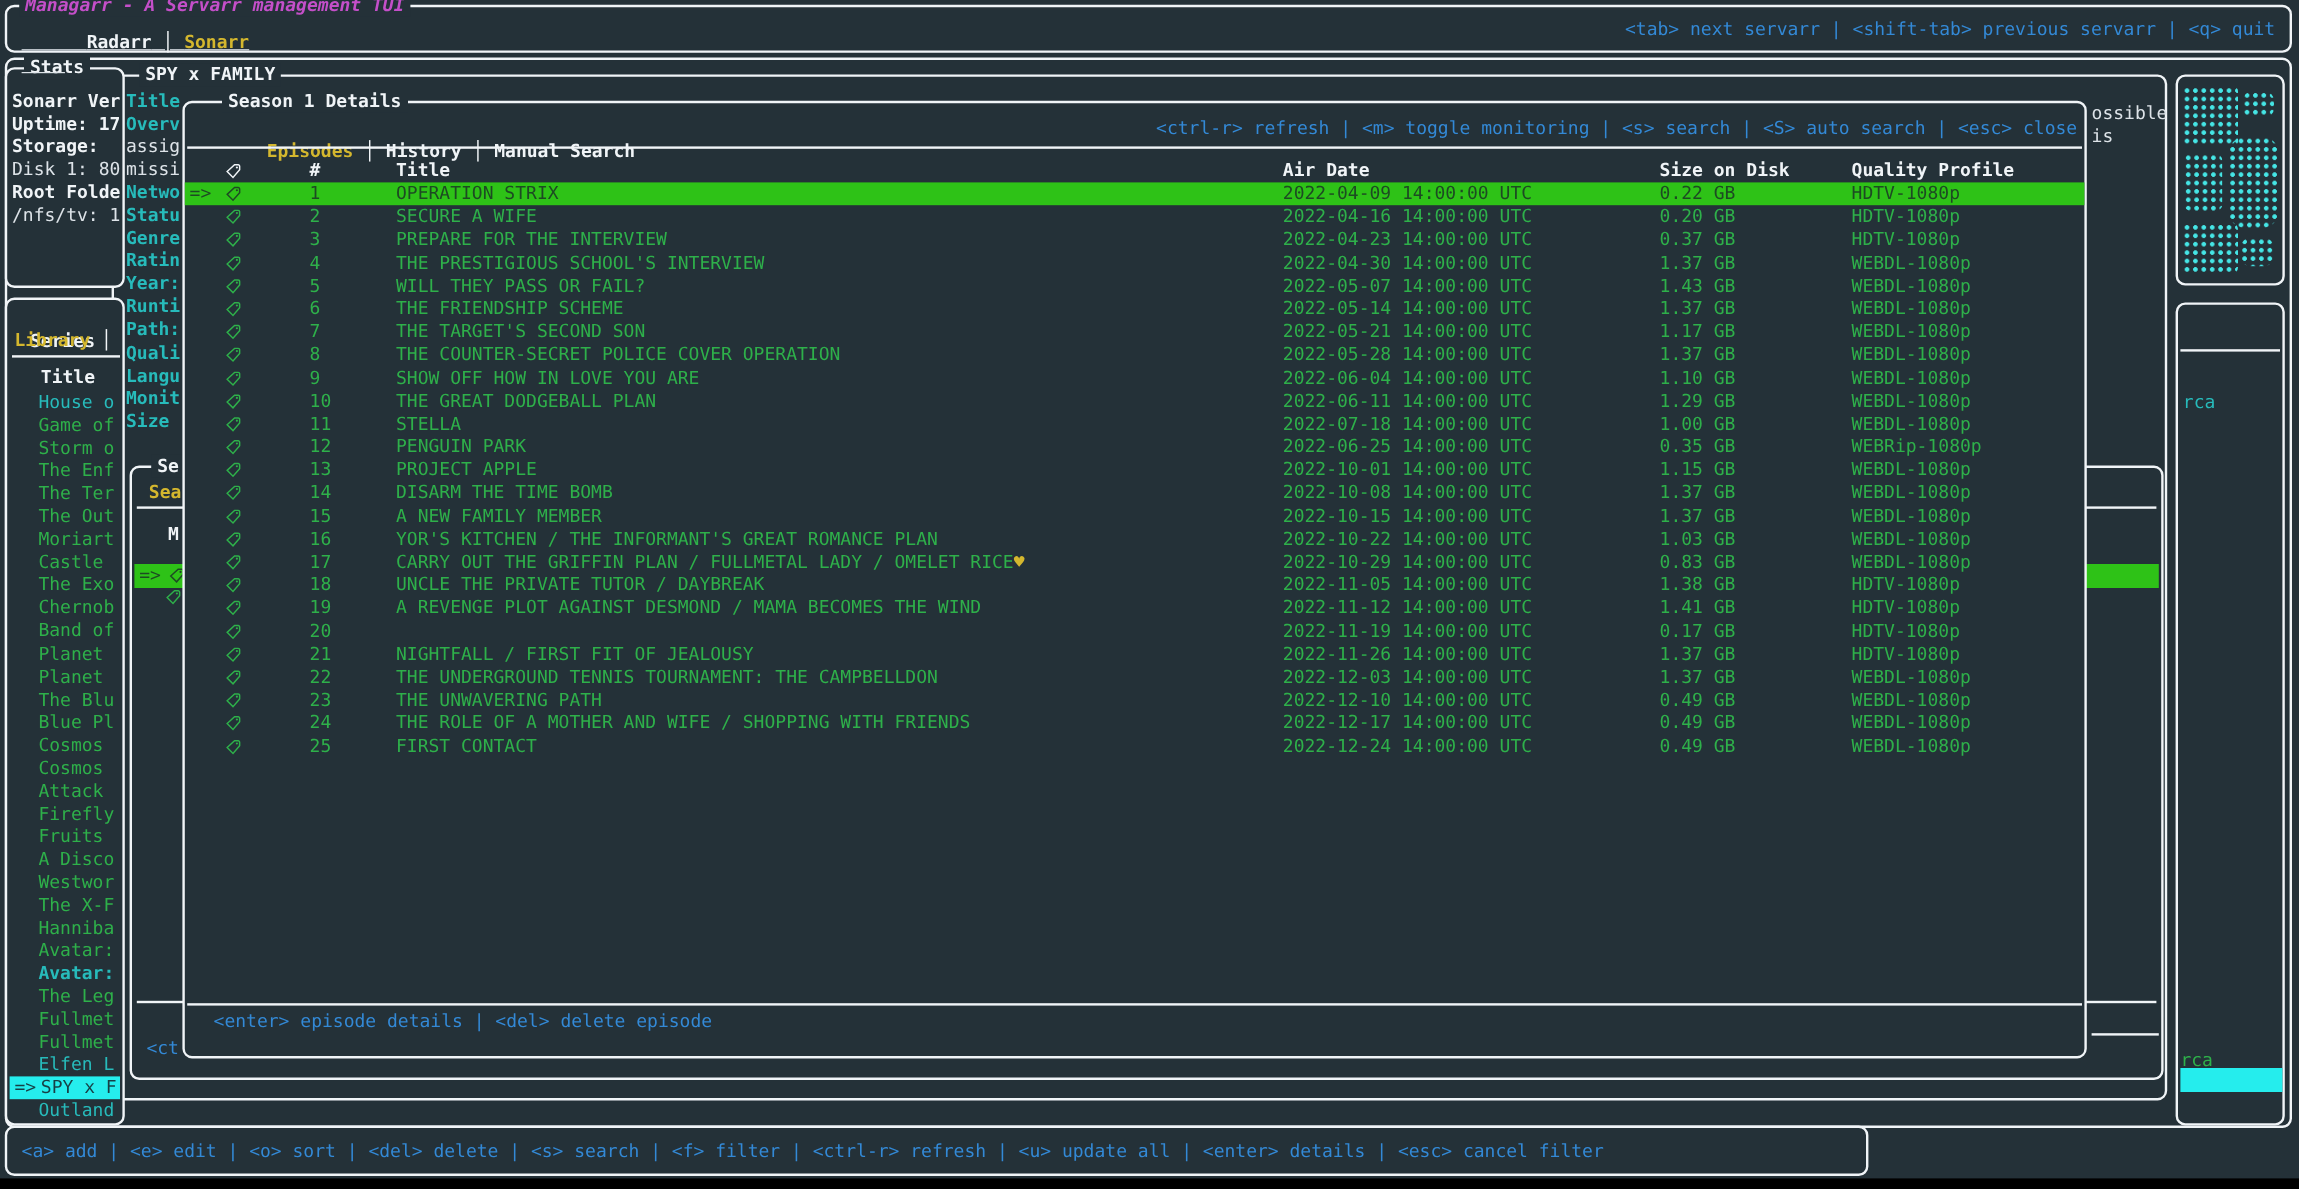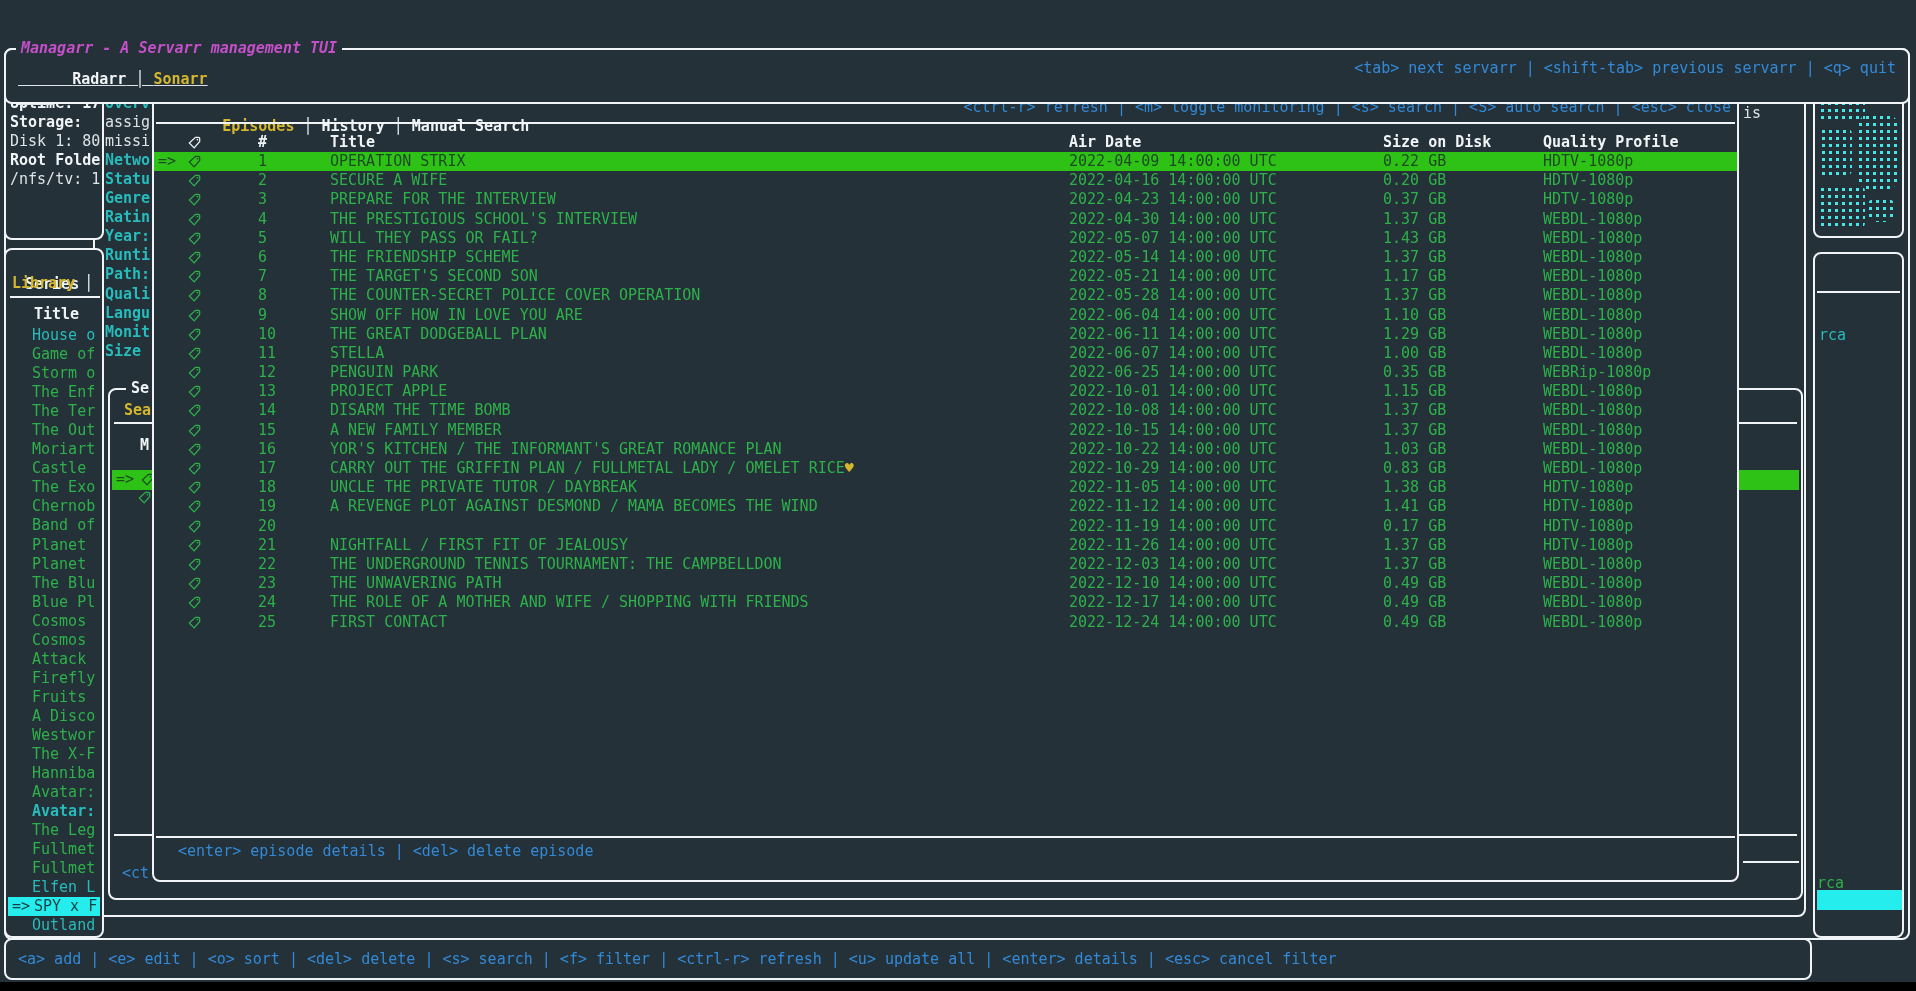--- a/index.html
+++ b/index.html
@@ -171,21 +171,21 @@
               <path d="M9.2 1.6h3.7a1.5 1.5 0 0 1 1.5 1.5v3.7L7.6 14.6 1.6 8.6z" fill="none" stroke="currentColor" stroke-width="1.5"></path>
               <circle cx="11.6" cy="4.4" r="1.1" fill="currentColor"></circle>
             </svg></span><span class="ec c-num">9</span><span class="ec c-title">SHOW OFF HOW IN LOVE YOU ARE</span><span class="ec c-date">2022-06-04 14:00:00 UTC</span><span class="ec c-size">1.10 GB</span><span class="ec c-qual">WEBDL-1080p</span></div>
         <div class="erow"><span class="ec c-icon"><svg viewBox="0 0 16 16" width="13" height="15">
               <path d="M9.2 1.6h3.7a1.5 1.5 0 0 1 1.5 1.5v3.7L7.6 14.6 1.6 8.6z" fill="none" stroke="currentColor" stroke-width="1.5"></path>
               <circle cx="11.6" cy="4.4" r="1.1" fill="currentColor"></circle>
             </svg></span><span class="ec c-num">10</span><span class="ec c-title">THE GREAT DODGEBALL PLAN</span><span class="ec c-date">2022-06-11 14:00:00 UTC</span><span class="ec c-size">1.29 GB</span><span class="ec c-qual">WEBDL-1080p</span></div>
         <div class="erow"><span class="ec c-icon"><svg viewBox="0 0 16 16" width="13" height="15">
               <path d="M9.2 1.6h3.7a1.5 1.5 0 0 1 1.5 1.5v3.7L7.6 14.6 1.6 8.6z" fill="none" stroke="currentColor" stroke-width="1.5"></path>
               <circle cx="11.6" cy="4.4" r="1.1" fill="currentColor"></circle>
-            </svg></span><span class="ec c-num">11</span><span class="ec c-title">STELLA</span><span class="ec c-date">2022-06-07 14:00:00 UTC</span><span class="ec c-size">1.00 GB</span><span class="ec c-qual">WEBDL-1080p</span></div>
+            </svg></span><span class="ec c-num">11</span><span class="ec c-title">STELLA</span><span class="ec c-date">2022-07-18 14:00:00 UTC</span><span class="ec c-size">1.00 GB</span><span class="ec c-qual">WEBDL-1080p</span></div>
         <div class="erow"><span class="ec c-icon"><svg viewBox="0 0 16 16" width="13" height="15">
               <path d="M9.2 1.6h3.7a1.5 1.5 0 0 1 1.5 1.5v3.7L7.6 14.6 1.6 8.6z" fill="none" stroke="currentColor" stroke-width="1.5"></path>
               <circle cx="11.6" cy="4.4" r="1.1" fill="currentColor"></circle>
             </svg></span><span class="ec c-num">12</span><span class="ec c-title">PENGUIN PARK</span><span class="ec c-date">2022-06-25 14:00:00 UTC</span><span class="ec c-size">0.35 GB</span><span class="ec c-qual">WEBRip-1080p</span></div>
         <div class="erow"><span class="ec c-icon"><svg viewBox="0 0 16 16" width="13" height="15">
               <path d="M9.2 1.6h3.7a1.5 1.5 0 0 1 1.5 1.5v3.7L7.6 14.6 1.6 8.6z" fill="none" stroke="currentColor" stroke-width="1.5"></path>
               <circle cx="11.6" cy="4.4" r="1.1" fill="currentColor"></circle>
             </svg></span><span class="ec c-num">13</span><span class="ec c-title">PROJECT APPLE</span><span class="ec c-date">2022-10-01 14:00:00 UTC</span><span class="ec c-size">1.15 GB</span><span class="ec c-qual">WEBDL-1080p</span></div>
         <div class="erow"><span class="ec c-icon"><svg viewBox="0 0 16 16" width="13" height="15">
               <path d="M9.2 1.6h3.7a1.5 1.5 0 0 1 1.5 1.5v3.7L7.6 14.6 1.6 8.6z" fill="none" stroke="currentColor" stroke-width="1.5"></path>
@@ -287,24 +287,24 @@
         <div class="sitem st-unmonitored-b">Avatar:</div>
         <div class="sitem st-monitored">The Leg</div>
         <div class="sitem st-monitored">Fullmet</div>
         <div class="sitem st-monitored">Fullmet</div>
         <div class="sitem st-unmonitored">Elfen L</div>
         <div class="sitem st-selected"><span class="arrow">=&gt;</span>SPY x F</div>
         <div class="sitem st-unmonitored">Outland</div>
       </div>
   </div>
 
-  <div class="box" style="left:4px;top:4px;width:1906px;height:56px;margin-top:44px;">
+  <div class="box" style="left:4px;top:4px;width:1906px;height:40px;">
     <div class="box-title c-magenta" style="left:10px;background:var(--bg);">Managarr - A Servarr management TUI</div>
     <div class="t" style="left:12px;top:1px;text-decoration:underline;">
       <span class="c-whiteb">Radarr</span><span class="c-whiteb"> │ </span><span class="c-yellow">Sonarr</span>
     </div>
     <div class="t c-blue" style="right:12px;top:9px;">&lt;tab&gt; next servarr | &lt;shift-tab&gt; previous servarr | &lt;q&gt; quit</div>
   </div>
 
-  <div class="box" style="left:4px;top:938px;width:1808px;height:42px;">
+  <div class="box" style="left:4px;top:938px;width:1553px;height:42px;">
     <div class="t c-blue" style="left:12px;top:10px;">&lt;a&gt; add | &lt;e&gt; edit | &lt;o&gt; sort | &lt;del&gt; delete | &lt;s&gt; search | &lt;f&gt; filter | &lt;ctrl-r&gt; refresh | &lt;u&gt; update all | &lt;enter&gt; details | &lt;esc&gt; cancel filter</div>
   </div>
 </div>
 
 </body></html>

